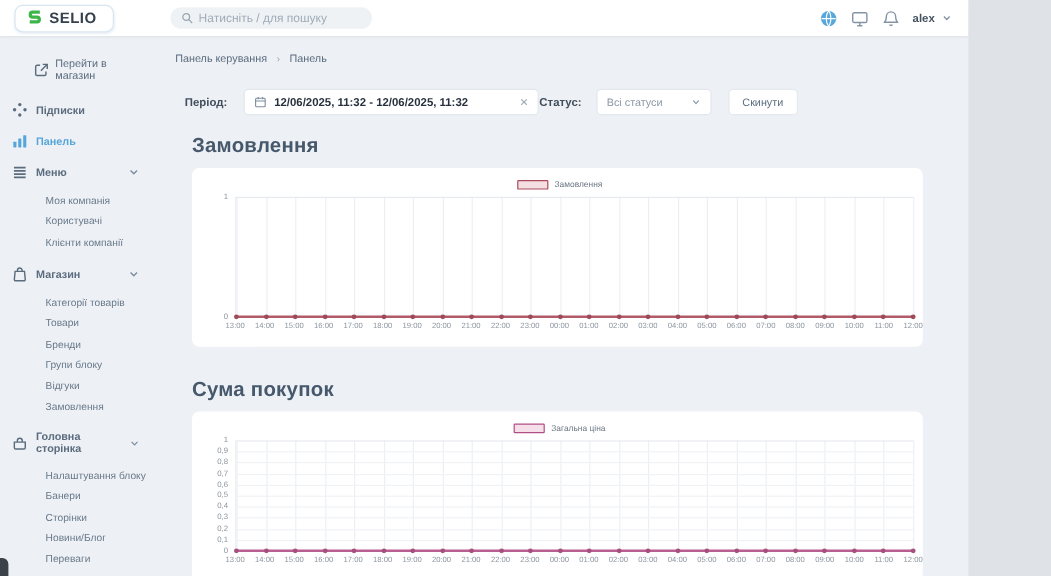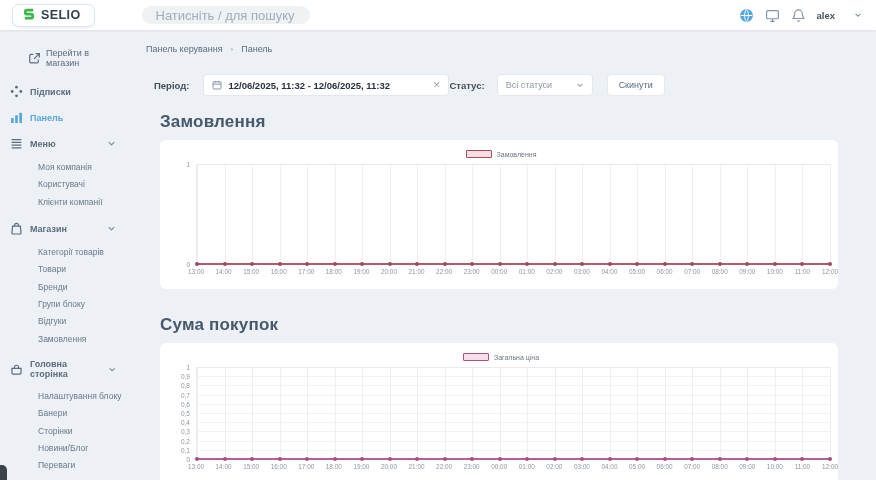--- a/index.html
+++ b/index.html
@@ -1,33 +1,33 @@
 <!DOCTYPE html>
 <html><head>
 <meta charset="utf-8">
 <style>
   * { margin:0; padding:0; box-sizing:border-box; }
   html,body { background:#dfe3e8; }
   body { font-family:"Liberation Sans","DejaVu Sans",sans-serif; }
-  .app { position:relative; width:876px; height:480px; background:#edf0f4; overflow:hidden; }
+  .app { position:relative; width:807px; height:480px; background:#edf0f4; overflow:hidden; }
 
   
   .topbar { height:30px; background:#fff; display:flex; align-items:center; padding:0 14px 0 12px;
             box-shadow:0 1px 2px rgba(40,60,80,.08); position:relative; z-index:3; }
   .logo-box { display:flex; align-items:center; gap:5px; border:1.5px solid #d9e7f2; border-radius:7px;
               padding:0 13px 0 9px; height:23px; background:#fff; box-shadow:0 1px 2px rgba(120,150,180,.15); cursor:pointer; }
   .logo-text { font-weight:bold; font-size:12.5px; color:#35414c; letter-spacing:.4px; }
   .search { margin-left:47px; width:168px; height:18px; background:#eff2f5; border-radius:9px;
             display:flex; align-items:center; padding:0 9px; gap:5px; }
-  .search input { flex:1; border:none; outline:none; background:transparent; font-size:13px; color:#6b7a87;
+  .search input { flex:1; border:none; outline:none; background:transparent; font-size:10px; color:#6b7a87;
                   font-family:inherit; }
   .search input::placeholder { color:#a0acb8; }
   .topbar-right { margin-left:auto; display:flex; align-items:center; gap:11px; }
   .tb-icon { width:15px; height:15px; color:#8494a5; display:flex; align-items:center; cursor:pointer; }
-  .user { display:flex; align-items:center; gap:19px; font-size:9.5px; color:#45525f; font-weight:600; cursor:pointer; }
+  .user { display:flex; align-items:center; gap:6px; font-size:9.5px; color:#45525f; font-weight:600; cursor:pointer; }
   .user .chev-s { width:8px; height:8px; color:#8494a5; display:flex; }
 
   
   .body { display:flex; height:450px;border-radius:16px; }
   .sidebar { width:138px; flex:none; padding:18px 0 0 10px; overflow:hidden; }
   .main { flex:1; padding:14px 0 0 8px; overflow:hidden; }
 
   
   .side-item { display:flex; align-items:center; gap:7px; color:#5b6c7f; font-size:9px; font-weight:600;
                margin-bottom:13px; cursor:pointer; padding-right:22px; }

